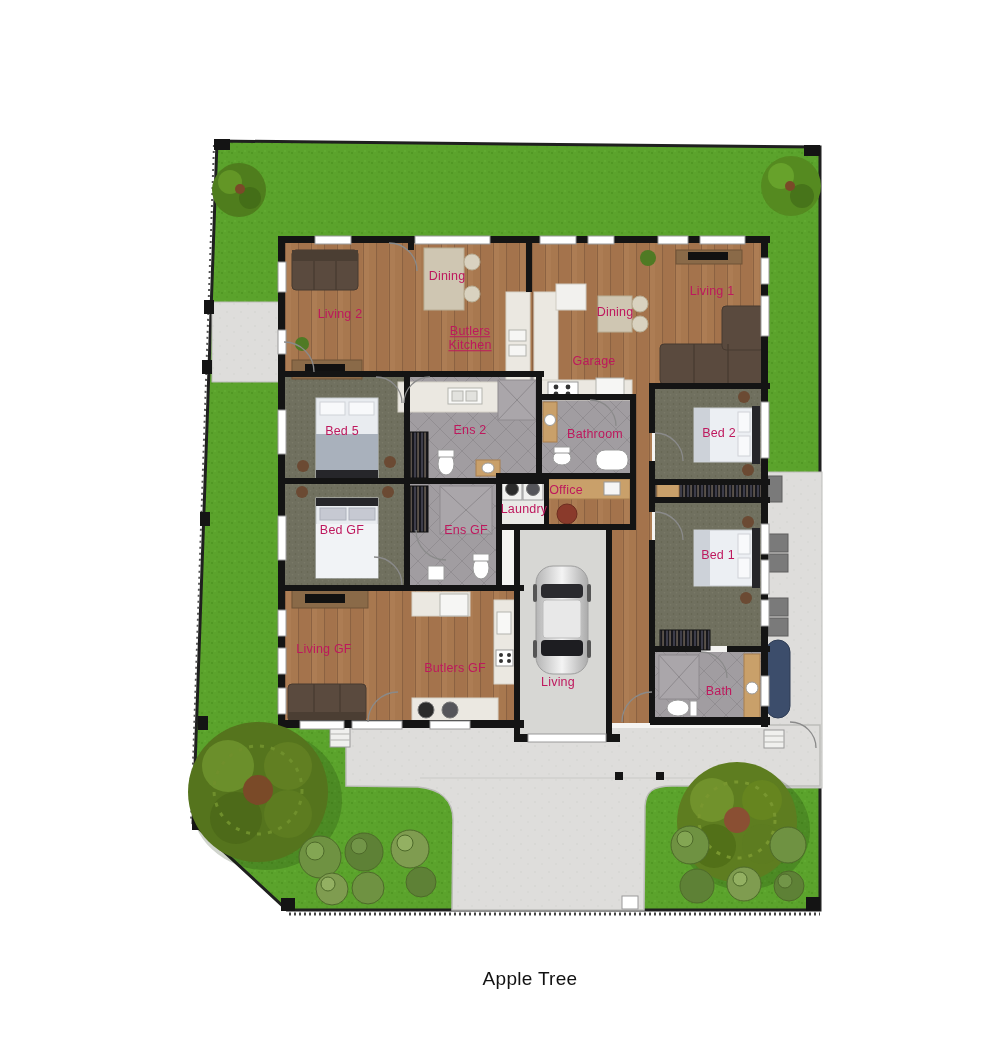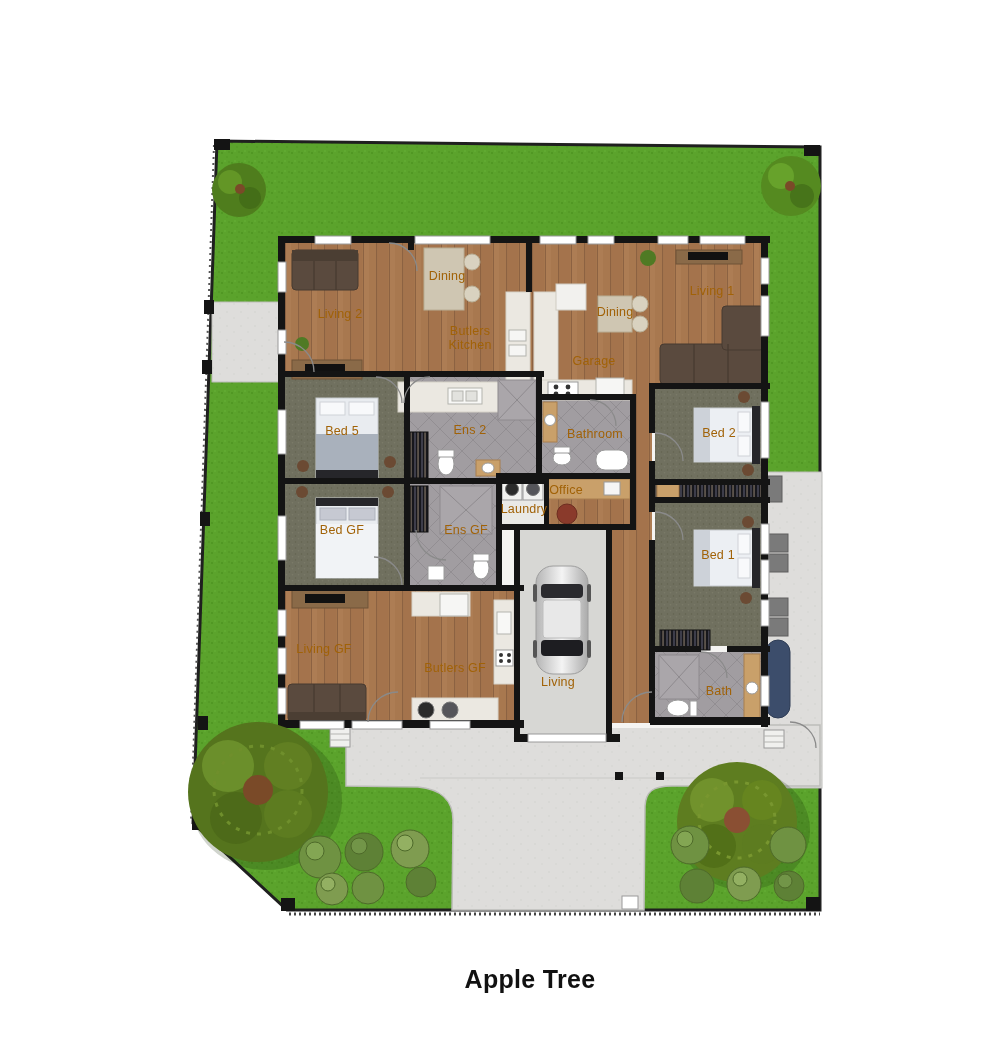--- a/index.html
+++ b/index.html
@@ -1,24 +1,24 @@
 <!DOCTYPE html>
 <html><head>
 <meta charset="utf-8">
 <style>
   html,body{margin:0;padding:0;background:#ffffff;}
   .page{position:relative;width:1000px;height:1053px;background:#ffffff;overflow:hidden;
         font-family:"Liberation Sans", sans-serif;}
   .plan-svg{position:absolute;left:0;top:0;}
   .room-label{position:absolute;transform:translate(-50%,-50%);
-      font-size:12.5px;color:#a16207;white-space:nowrap;text-align:center;
+      font-size:12.5px;color:#be185d;white-space:nowrap;text-align:center;
       letter-spacing:.2px;line-height:1.1;}
-  .room-label.wrap{white-space:normal;width:64px;}
+  .room-label.wrap{white-space:normal;width:64px;text-decoration:underline;}
   .plan-title{position:absolute;left:530px;top:979px;transform:translate(-50%,-50%);
-      font-size:25px;font-weight:bold;color:#111111;letter-spacing:.3px;}
+      font-size:19px;font-weight:normal;color:#111111;letter-spacing:.3px;}
 </style>
 </head>
 <body>
 
 <div class="page">
 
 <svg class="plan-svg" width="1000" height="1053" viewBox="0 0 1000 1053">
   <defs>
     <pattern id="grassP" width="10" height="10" patternUnits="userSpaceOnUse">
       <rect width="10" height="10" fill="#5ba32c"></rect>

